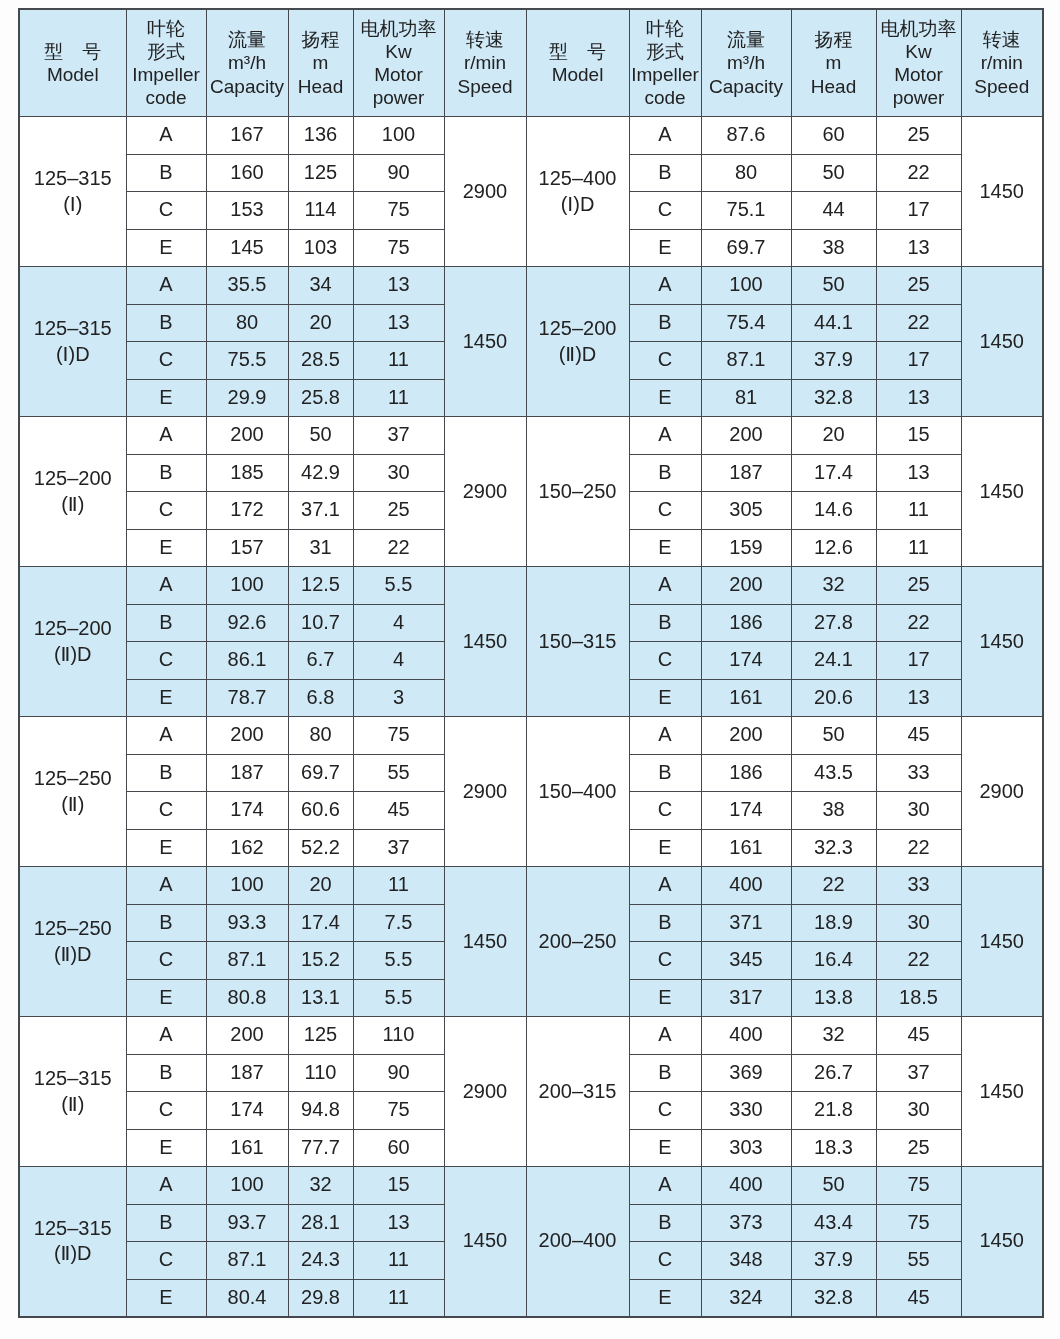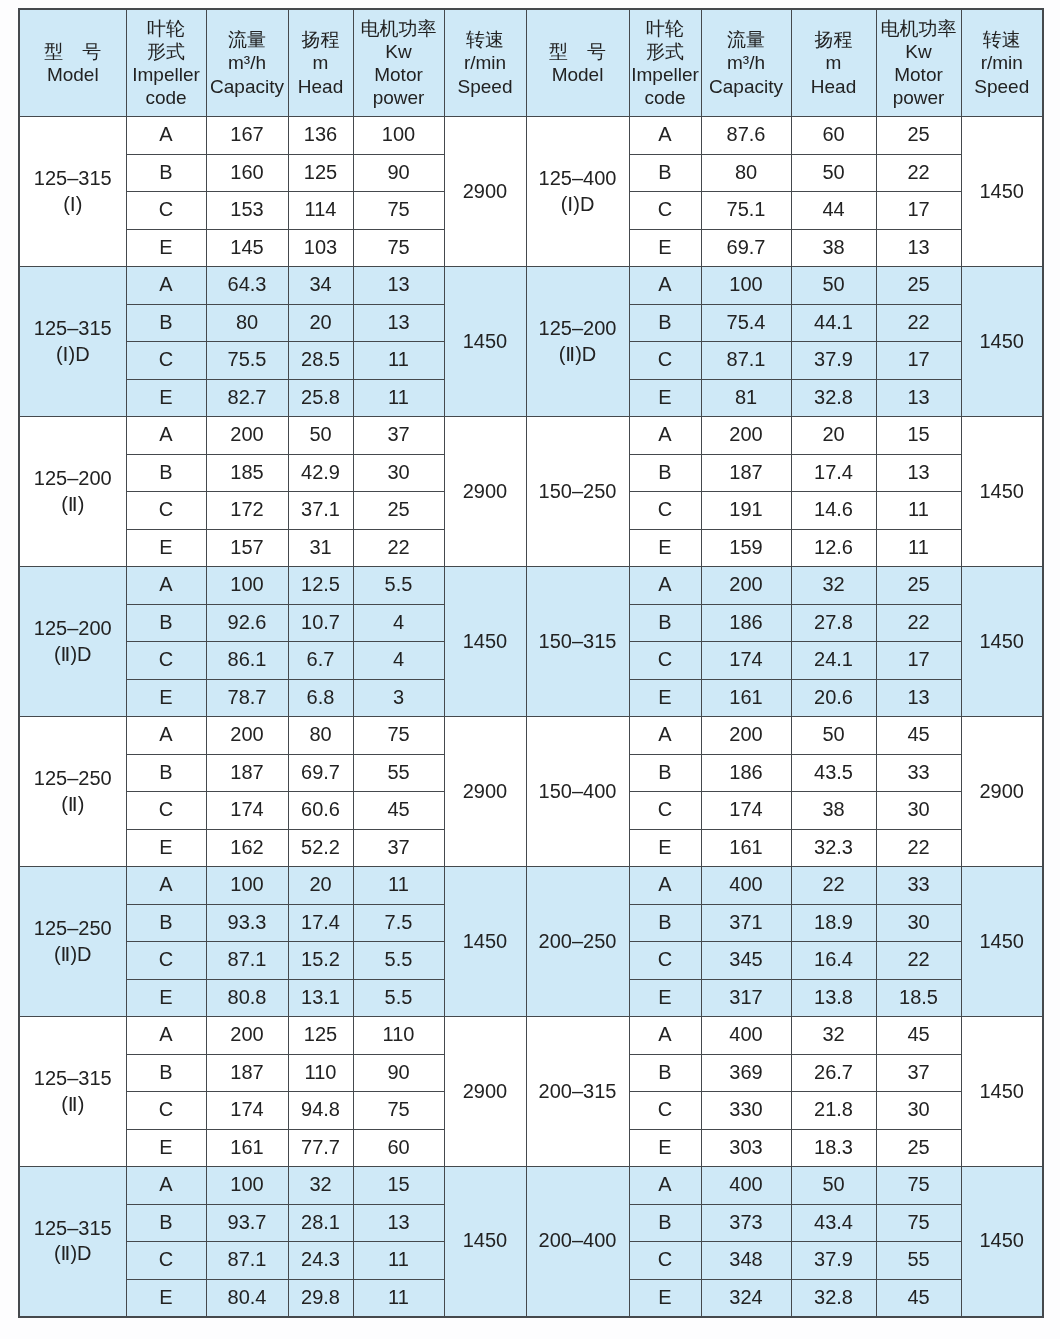--- a/index.html
+++ b/index.html
@@ -244,21 +244,21 @@
         </tr>
         <tr class="band-blue">
           <td class="model" rowspan="4">
             <div>125–315</div>
             <div>(Ⅰ)D</div>
           </td>
           <td>
             <div>A</div>
           </td>
           <td>
-            <div>64.3</div>
+            <div>35.5</div>
           </td>
           <td>
             <div>34</div>
           </td>
           <td>
             <div>13</div>
           </td>
           <td class="speed" rowspan="4">
             <div>1450</div>
           </td>
@@ -332,21 +332,21 @@
           </td>
           <td>
             <div>17</div>
           </td>
         </tr>
         <tr class="band-blue">
           <td>
             <div>E</div>
           </td>
           <td>
-            <div>82.7</div>
+            <div>29.9</div>
           </td>
           <td>
             <div>25.8</div>
           </td>
           <td>
             <div>11</div>
           </td>
           <td>
             <div>E</div>
           </td>
@@ -436,21 +436,21 @@
           <td>
             <div>37.1</div>
           </td>
           <td>
             <div>25</div>
           </td>
           <td>
             <div>C</div>
           </td>
           <td>
-            <div>191</div>
+            <div>305</div>
           </td>
           <td>
             <div>14.6</div>
           </td>
           <td>
             <div>11</div>
           </td>
         </tr>
         <tr class="band-white">
           <td>

